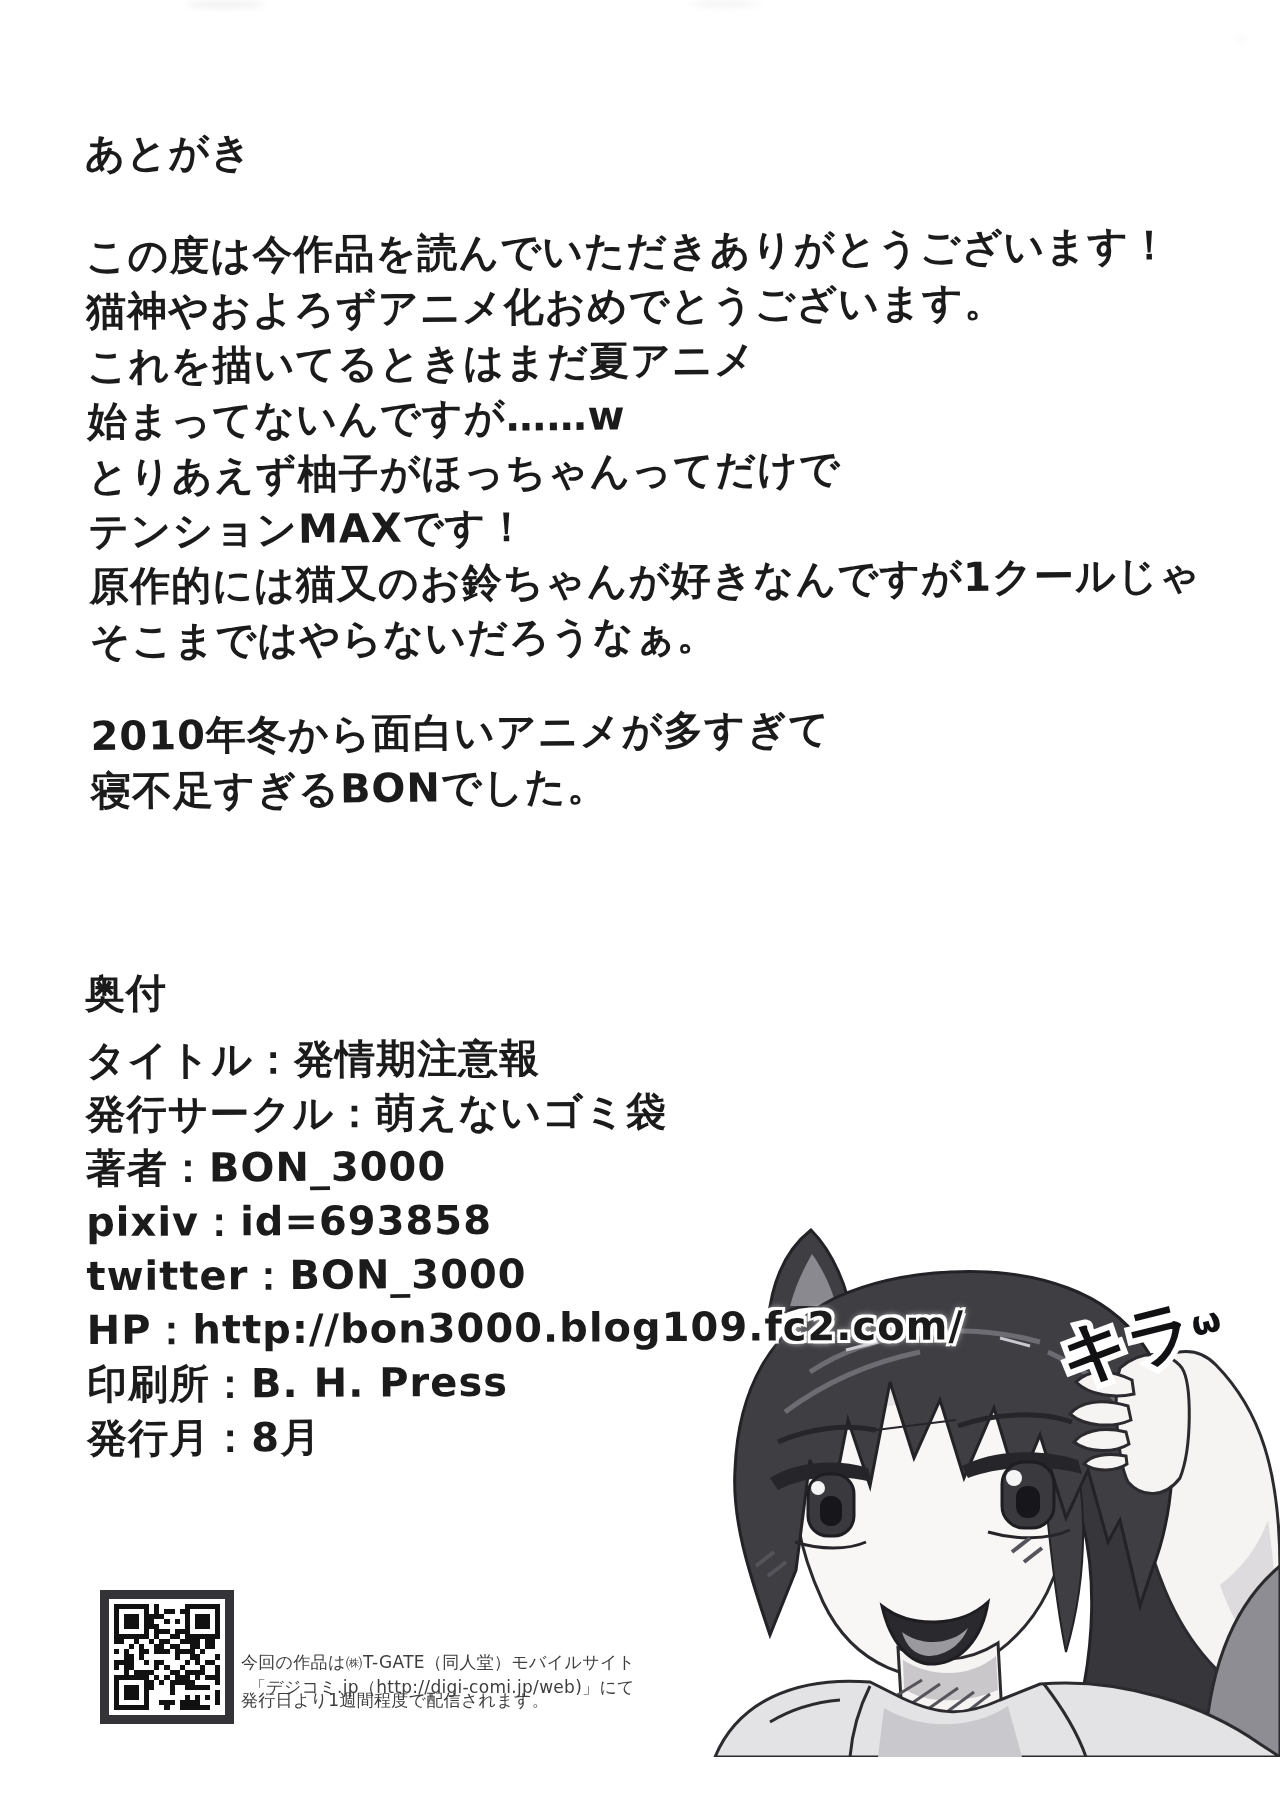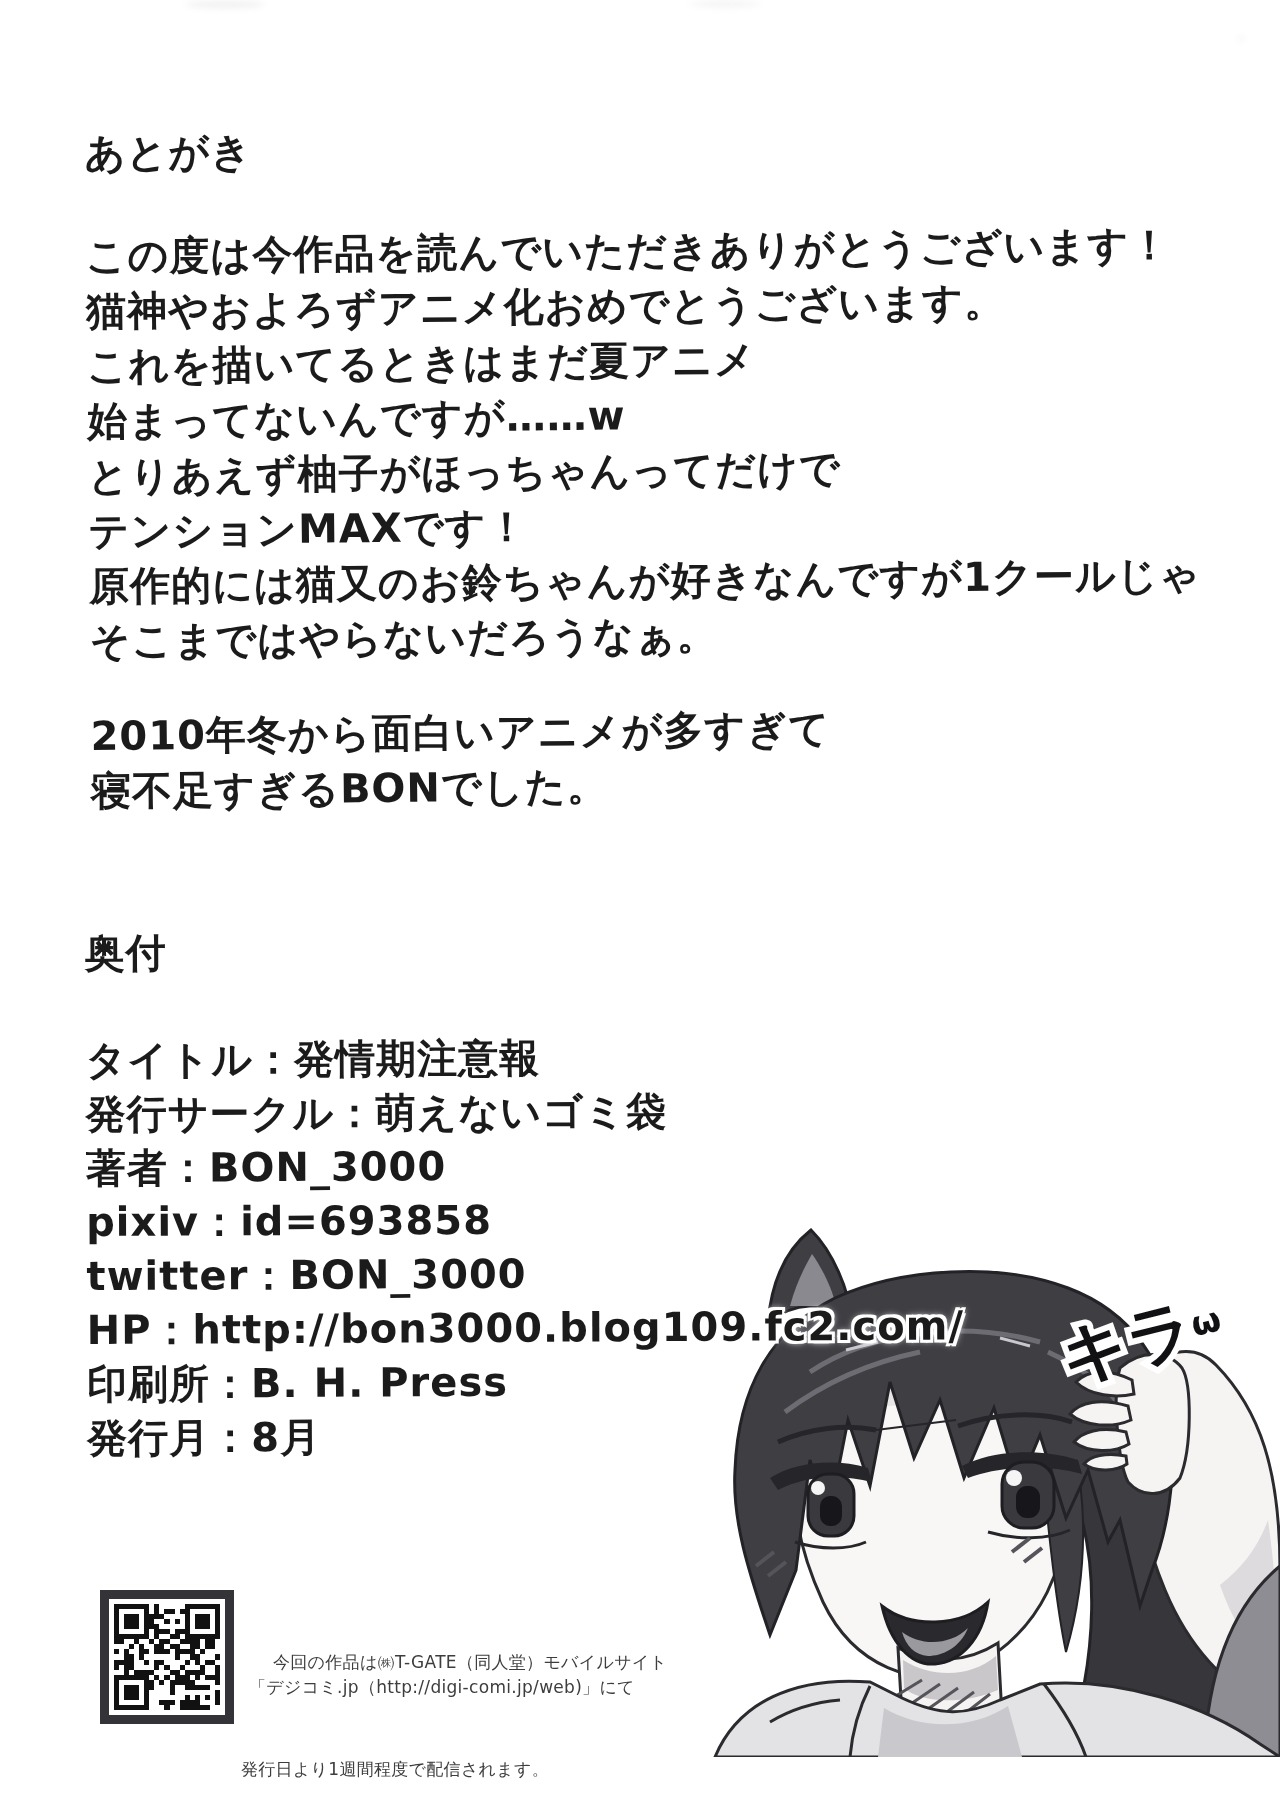--- a/index.html
+++ b/index.html
@@ -156,21 +156,21 @@
     <div class="jline" style="top:398px;">始まってないんですが……w</div>
     <div class="jline" style="top:453px;">とりあえず柚子がほっちゃんってだけで</div>
     <div class="jline" style="top:508px;">テンションMAXです！</div>
     <div class="jline" style="top:563px;">原作的には猫又のお鈴ちゃんが好きなんですが1クールじゃ</div>
     <div class="jline" style="top:618px;">そこまではやらないだろうなぁ。</div>
     <div class="jline" style="top:713px;">2010年冬から面白いアニメが多すぎて</div>
     <div class="jline" style="top:768px;">寝不足すぎるBONでした。</div>
   </div>
 
   <div id="colophon-block">
-    <div class="jline" style="top:930px;">奥付</div>
+    <div class="jline" style="top:970px;">奥付</div>
     <div class="jline" style="top:1037px;">タイトル：発情期注意報</div>
     <div class="jline" style="top:1091px;">発行サークル：萌えないゴミ袋</div>
     <div class="jline" style="top:1145px;">著者：BON_3000</div>
     <div class="jline" style="top:1199px;">pixiv：id=693858</div>
     <div class="jline" style="top:1253px;">twitter：BON_3000</div>
     <div class="jline halo" style="top:1307px;">HP：http://bon3000.blog109.fc2.com/</div>
     <div class="jline" style="top:1361px;">印刷所：B. H. Press</div>
     <div class="jline" style="top:1415px;">発行月：8月</div>
   </div>
 
@@ -327,18 +327,18 @@
             <rect x="15" y="20" width="1" height="1"></rect>
             <rect x="16" y="20" width="1" height="1"></rect>
             <rect x="17" y="20" width="1" height="1"></rect>
             <rect x="18" y="20" width="1" height="1"></rect>
           </g>
       </g>
     </svg>
   </div>
 
   <div>
-    <div class="note-line" style="top:1650px;margin-left:32px;">今回の作品は㈱T-GATE（同人堂）モバイルサイト</div>
+    <div class="note-line" style="top:1650px;">今回の作品は㈱T-GATE（同人堂）モバイルサイト</div>
     <div class="note-line" style="top:1675px;margin-left:8px;">「デジコミ.jp（http://digi-comi.jp/web)」にて</div>
-    <div class="note-line" style="top:1757px;">発行日より1週間程度で配信されます。</div>
+    <div class="note-line" style="top:1688px;">発行日より1週間程度で配信されます。</div>
   </div>
 
 </div>
 
 </body></html>

